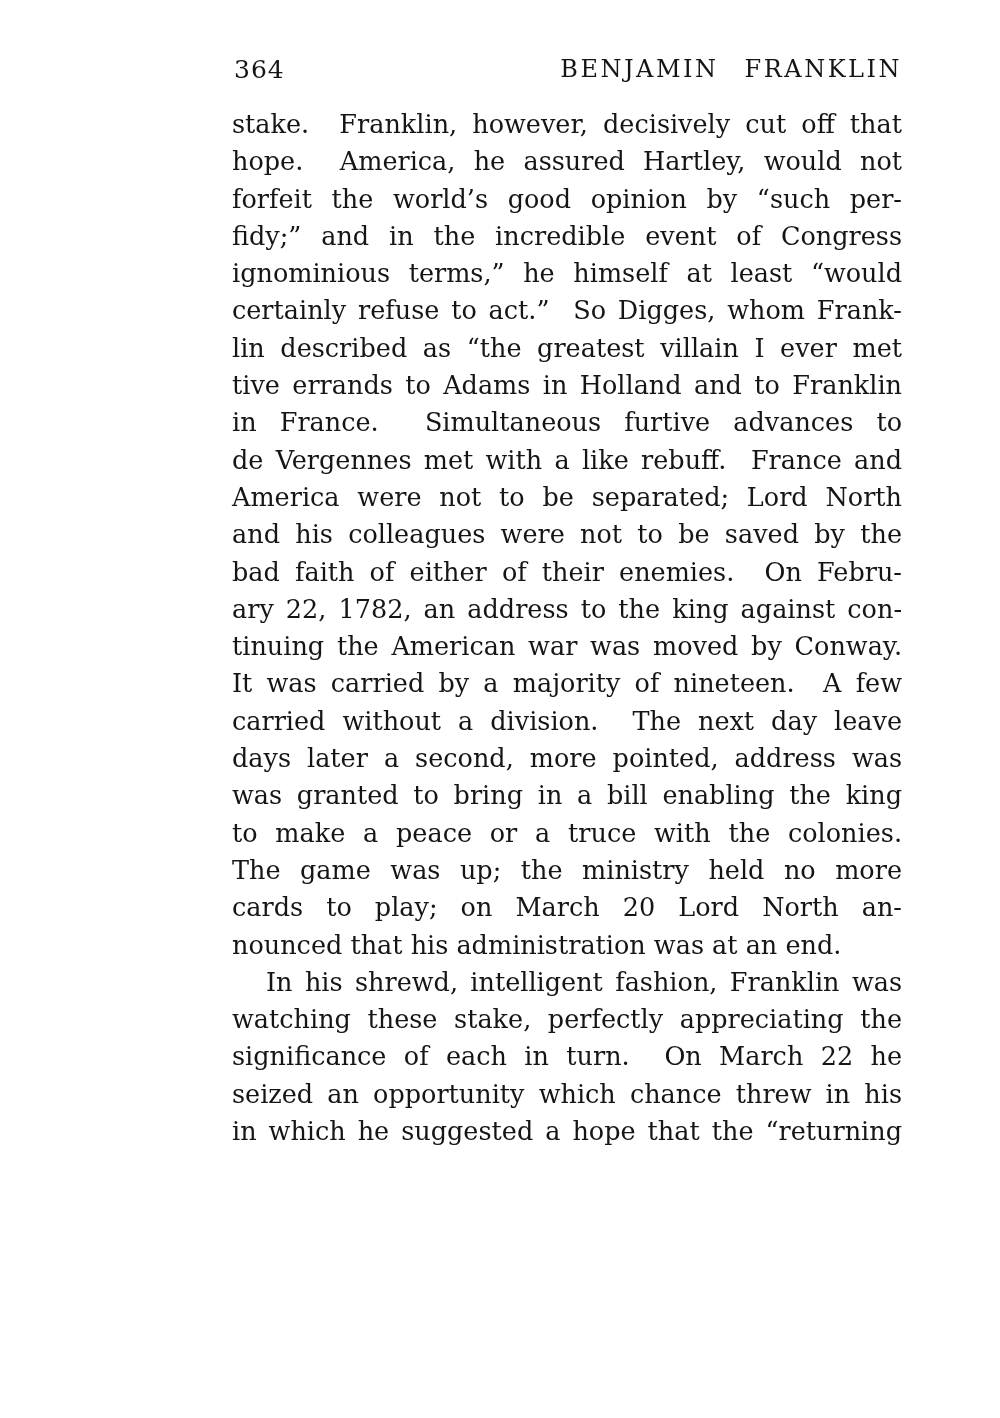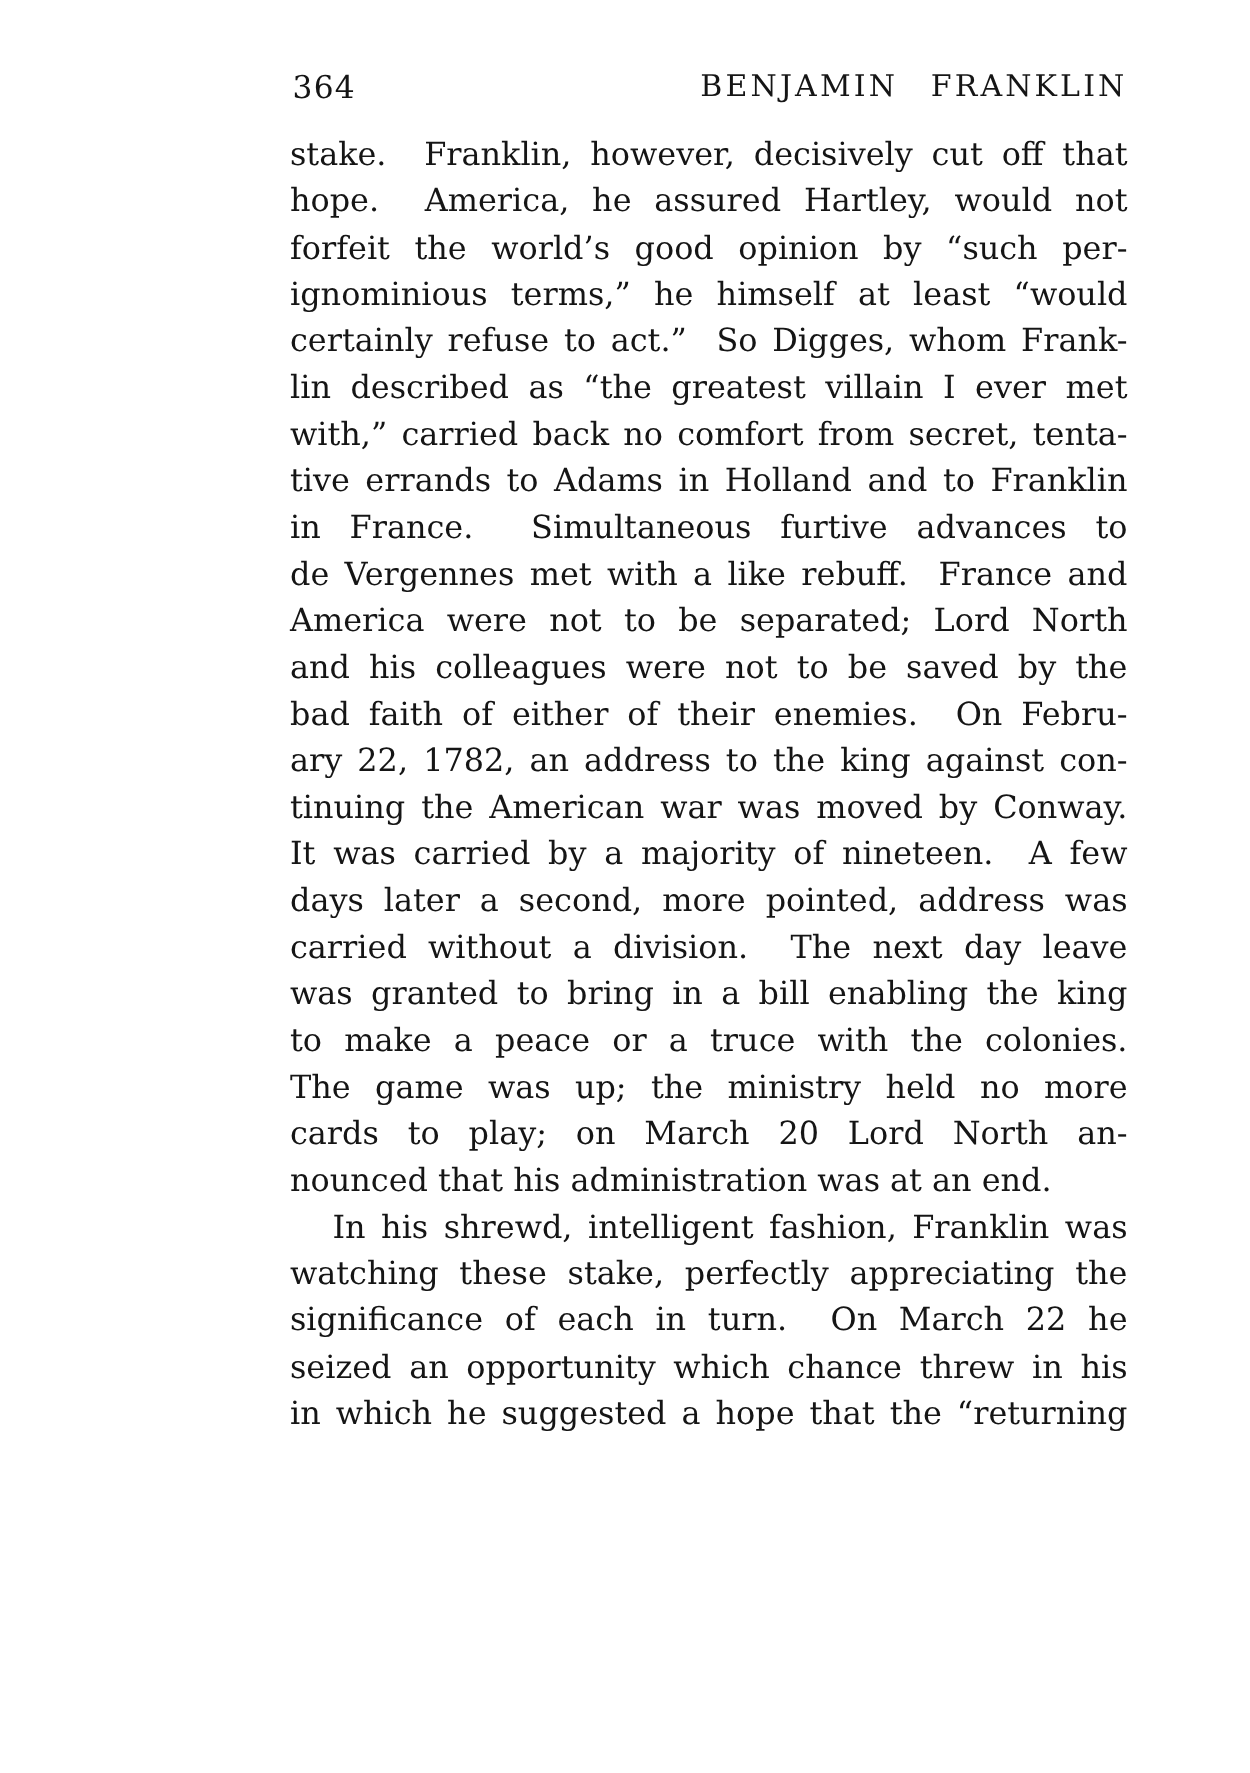--- a/index.html
+++ b/index.html
@@ -73,35 +73,35 @@
 
   <div class="running-head">
     <span class="page-number">364</span>
     <span class="running-title">BENJAMIN FRANKLIN</span>
   </div>
 
   <div class="body-text">
     <div class="line">stake.  Franklin, however, decisively cut off that</div>
     <div class="line">hope.  America, he assured Hartley, would not</div>
     <div class="line">forfeit the world’s good opinion by “such per-</div>
+    <div class="line">fidy;” and in the incredible event of Congress</div>
     <div class="line">ignominious terms,” he himself at least “would</div>
     <div class="line">certainly refuse to act.”  So Digges, whom Frank-</div>
     <div class="line">lin described as “the greatest villain I ever met</div>
-    <div class="line">with,” carried back no comfort from secret, tenta-</div>
     <div class="line">tive errands to Adams in Holland and to Franklin</div>
     <div class="line">in France.  Simultaneous furtive advances to</div>
     <div class="line">de Vergennes met with a like rebuff.  France and</div>
     <div class="line">America were not to be separated; Lord North</div>
     <div class="line">and his colleagues were not to be saved by the</div>
     <div class="line">bad faith of either of their enemies.  On Febru-</div>
     <div class="line">ary 22, 1782, an address to the king against con-</div>
     <div class="line">tinuing the American war was moved by Conway.</div>
     <div class="line">It was carried by a majority of nineteen.  A few</div>
+    <div class="line">carried without a division.  The next day leave</div>
     <div class="line">days later a second, more pointed, address was</div>
-    <div class="line">carried without a division.  The next day leave</div>
     <div class="line">was granted to bring in a bill enabling the king</div>
     <div class="line">to make a peace or a truce with the colonies.</div>
     <div class="line">The game was up; the ministry held no more</div>
     <div class="line">cards to play; on March 20 Lord North an-</div>
     <div class="line endp">nounced that his administration was at an end.</div>
     <div class="line indent">In his shrewd, intelligent fashion, Franklin was</div>
     <div class="line">watching these stake, perfectly appreciating the</div>
     <div class="line">significance of each in turn.  On March 22 he</div>
     <div class="line">seized an opportunity which chance threw in his</div>
     <div class="line">in which he suggested a hope that the “returning</div>

